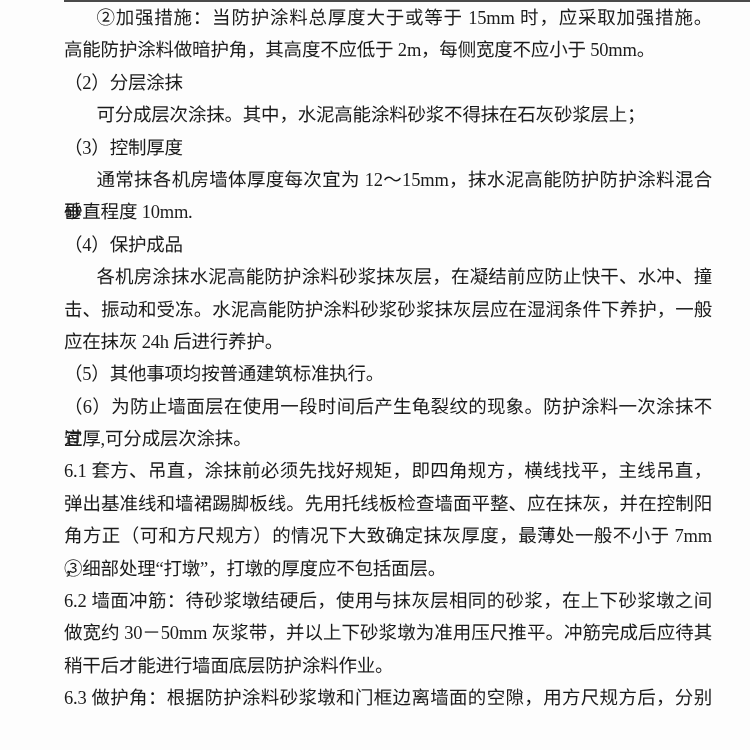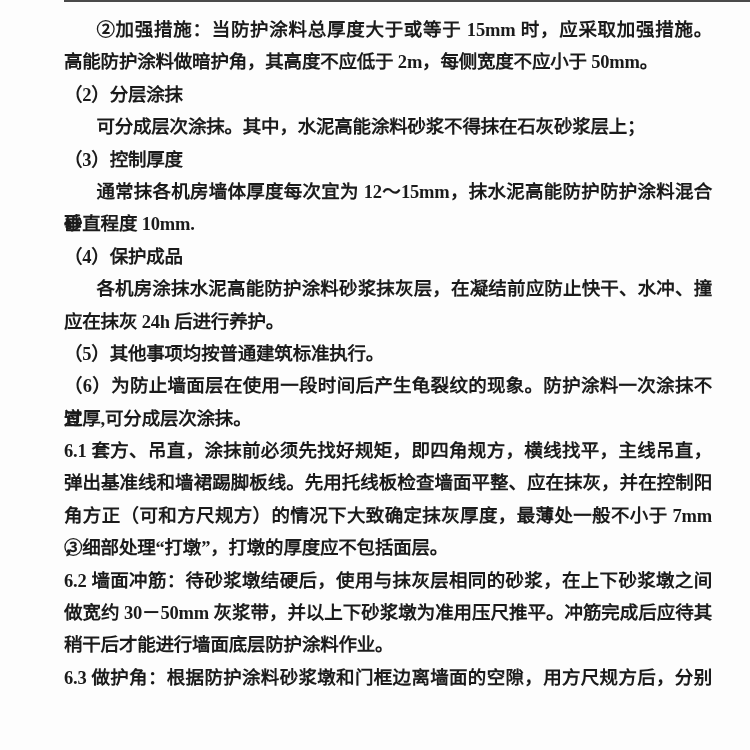--- a/index.html
+++ b/index.html
@@ -20,24 +20,23 @@
   .top-rule {
     position: absolute;
     top: 0;
     left: 64px;
     right: 0;
     height: 2px;
     background: #4a4a4a;
   }
   .content {
     position: absolute;
-    top: 14px;
+    top: 2px;
     left: 64px;
     width: 648px;
-    font-weight: bold;
   }
   .line {
     height: 32.4px;
     line-height: 32.4px;
     white-space: nowrap;
     letter-spacing: -0.2px;
     text-rendering: optimizeLegibility;
   }
   .line.indent-para {
     text-indent: 1.75em;
@@ -57,20 +56,21 @@
 
   <div class="line indent-para fill">②加强措施：当防护涂料总厚度大于或等于 15mm 时，应采取加强措施。</div>
       <div class="line">高能防护涂料做暗护角，其高度不应低于 2m，每侧宽度不应小于 50mm。</div>
       <div class="line">（2）分层涂抹</div>
       <div class="line indent-para">可分成层次涂抹。其中，水泥高能涂料砂浆不得抹在石灰砂浆层上；</div>
       <div class="line">（3）控制厚度</div>
       <div class="line indent-para fill">通常抹各机房墙体厚度每次宜为 12～15mm，抹水泥高能防护防护涂料混合砂</div>
       <div class="line">垂直程度 10mm.</div>
       <div class="line">（4）保护成品</div>
       <div class="line indent-para fill">各机房涂抹水泥高能防护涂料砂浆抹灰层，在凝结前应防止快干、水冲、撞</div>
+      <div class="line fill">击、振动和受冻。水泥高能防护涂料砂浆砂浆抹灰层应在湿润条件下养护，一般</div>
       <div class="line">应在抹灰 24h 后进行养护。</div>
       <div class="line">（5）其他事项均按普通建筑标准执行。</div>
       <div class="line fill">（6）为防止墙面层在使用一段时间后产生龟裂纹的现象。防护涂料一次涂抹不宜</div>
       <div class="line">过厚,可分成层次涂抹。</div>
       <div class="line fill">6.1 套方、吊直，涂抹前必须先找好规矩，即四角规方，横线找平，主线吊直，</div>
       <div class="line fill">弹出基准线和墙裙踢脚板线。先用托线板检查墙面平整、应在抹灰，并在控制阳</div>
       <div class="line fill">角方正（可和方尺规方）的情况下大致确定抹灰厚度，最薄处一般不小于 7mm ，</div>
       <div class="line">③细部处理“打墩”，打墩的厚度应不包括面层。</div>
       <div class="line fill">6.2 墙面冲筋：待砂浆墩结硬后，使用与抹灰层相同的砂浆，在上下砂浆墩之间</div>
       <div class="line fill">做宽约 30－50mm 灰浆带，并以上下砂浆墩为准用压尺推平。冲筋完成后应待其</div>

